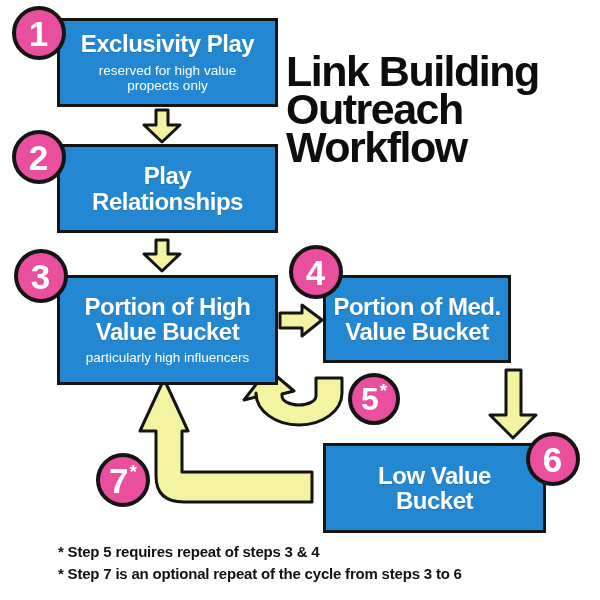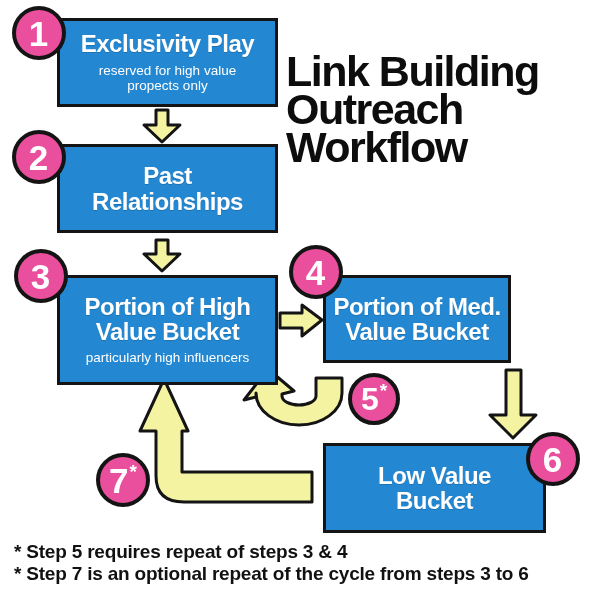--- a/index.html
+++ b/index.html
@@ -43,21 +43,21 @@
   .badge5{left:348px;top:373px;width:52px;height:52px;font-size:32px;}
   .badge6{left:526px;top:432px;}
   .badge7{left:96px;top:453px;}
 
   .title-block{position:absolute;left:286px;top:52px;width:306px;text-align:left;
     color:var(--title-black,#0d0d0d);z-index:1;}
   .t-line{font-weight:bold;font-size:43px;line-height:38px;letter-spacing:-1.5px;}
   .t-sub{font-style:italic;font-weight:bold;font-size:15px;line-height:1.2;margin-top:10px;letter-spacing:-0.2px;}
 
   .footnotes{position:absolute;left:14px;top:541px;color:#111;z-index:1;}
-  .footnote{font-weight:bold;font-size:19px;line-height:22px;letter-spacing:-0.2px;}
+  .footnote{font-weight:bold;font-size:15px;line-height:22px;letter-spacing:-0.2px;margin-left:44px;}
 </style>
 </head>
 <body>
 
 <div class="canvas">
 
   <svg class="arrow-layer" viewBox="0 0 600 600" aria-hidden="true">
     <polygon class="arrow" points="156,110 168,110 168,125 180,125 162,142 144,125 156,125"></polygon>
     <polygon class="arrow" points="156,240 168,240 168,254 180,254 162,271 144,254 156,254"></polygon>
     <polygon class="arrow" points="280,313 302,313 302,305 322,320 302,336 302,328 280,328"></polygon>
@@ -65,21 +65,21 @@
     <path class="arrow" d="M 342 378 L 342 393 A 43 32 0 0 1 256 393 L 256 397 L 244 400 L 268 369 L 294 391 L 282 394 L 282 396 A 17 9 0 0 0 316 396 L 316 378 Z"></path>
     <path class="arrow" d="M 164 379 L 188 431 L 182 431 L 182 472 L 312 472 L 312 502 L 184 502 Q 156 502 156 476 L 156 431 L 140 431 Z"></path>
   </svg>
 
   <div class="box box1">
     <div class="box-title">Exclusivity Play</div>
     <div class="box-sub">reserved for high value propects only</div>
   </div>
 
   <div class="box box2">
-    <div class="box-title">Past Relationships</div>
+    <div class="box-title">Play Relationships</div>
   </div>
 
   <div class="box box3">
     <div class="box-title">Portion of High Value Bucket</div>
     <div class="box-sub">particularly high influencers</div>
   </div>
 
   <div class="box box4">
     <div class="box-title">Portion of Med. Value Bucket</div>
   </div>

